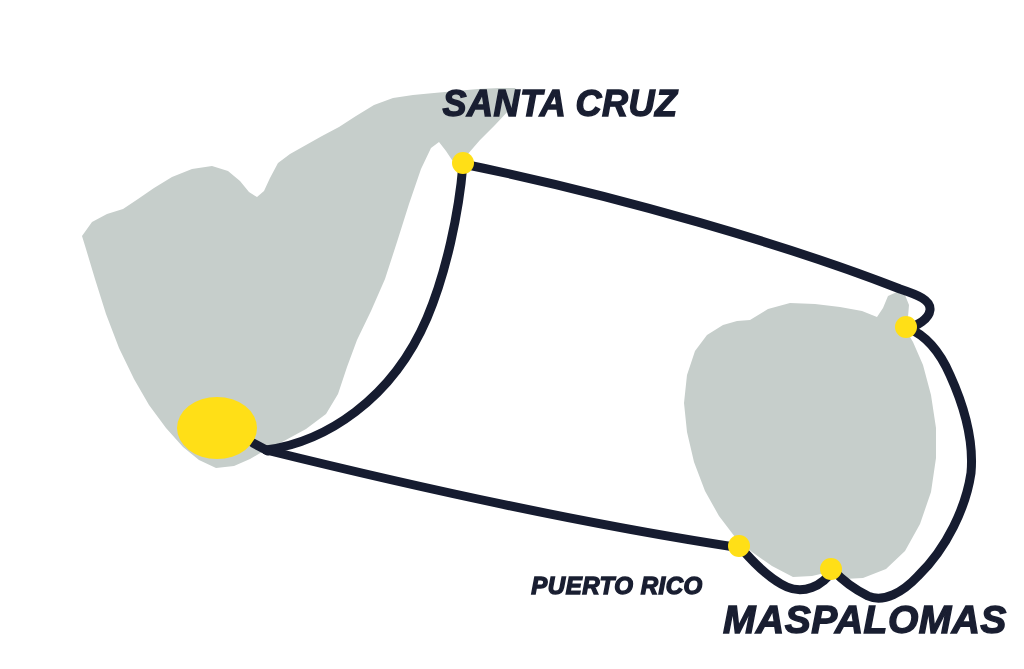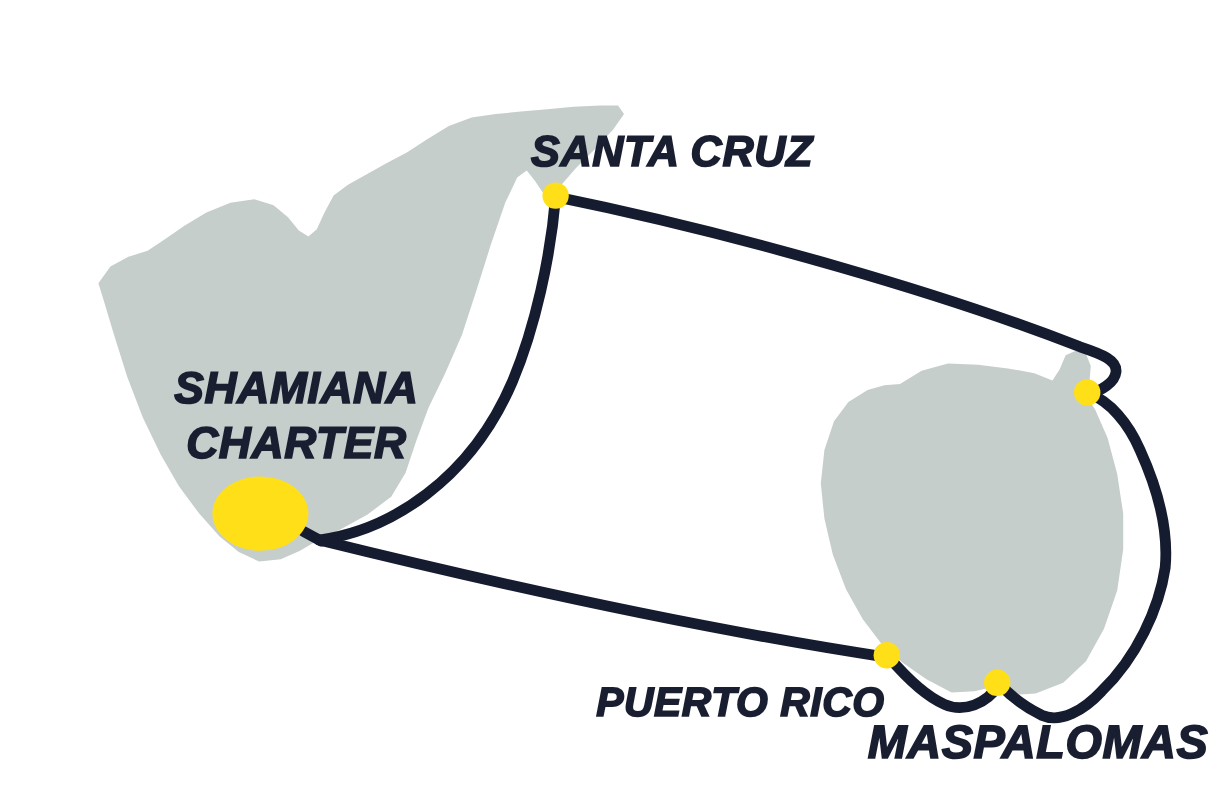--- a/index.html
+++ b/index.html
@@ -26,21 +26,21 @@
     transform:translate(-50%,-50%);
     color:var(--label);
     font-style:italic;
     font-weight:bold;
     letter-spacing:0.5px;
     -webkit-text-stroke:1.4px var(--label);
     white-space:nowrap;
     text-align:center;
   }
   .port-label{font-size:36px;}
-  .port-label.size-s{font-size:34px;}
+  .port-label.size-s{font-size:24px;}
   .port-label.size-l{font-size:39px;}
   .home-label{font-size:37px;line-height:46px;}
 </style>
 </head>
 <body>
 
 <div class="map-canvas" style="background: rgb(255, 255, 255);">
 
   <svg width="1024" height="669" viewBox="0 0 1024 669">
 
@@ -75,23 +75,19 @@
 
     <g>
         <circle cx="463" cy="163" r="11" fill="#ffdf17"></circle>
         <circle cx="906" cy="327" r="11" fill="#ffdf17"></circle>
         <circle cx="739" cy="546" r="11" fill="#ffdf17"></circle>
         <circle cx="831" cy="569" r="11" fill="#ffdf17"></circle>
       </g>
   </svg>
 
   <div class="labels-layer">
-    <div class="home-label" style="left: 247px; top: 347px;">
-      <div>SHAMIANA</div>
-      <div>CHARTER</div>
-    </div>
 
-  <div class="port-label" style="left: 560px; top: 126px;">SANTA CRUZ</div>
+  <div class="port-label" style="left: 560px; top: 104px;">SANTA CRUZ</div>
       <div class="port-label size-s" style="left: 617px; top: 586px;">PUERTO RICO</div>
       <div class="port-label size-l" style="left: 865px; top: 620px;">MASPALOMAS</div>
     </div>
 
 </div>
 
 </body></html>

